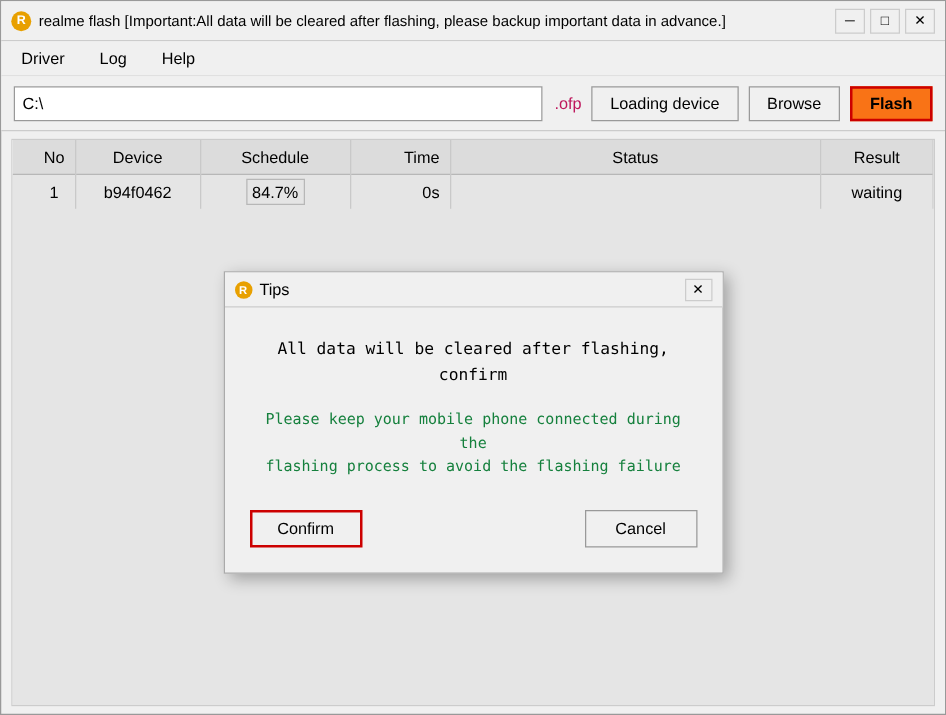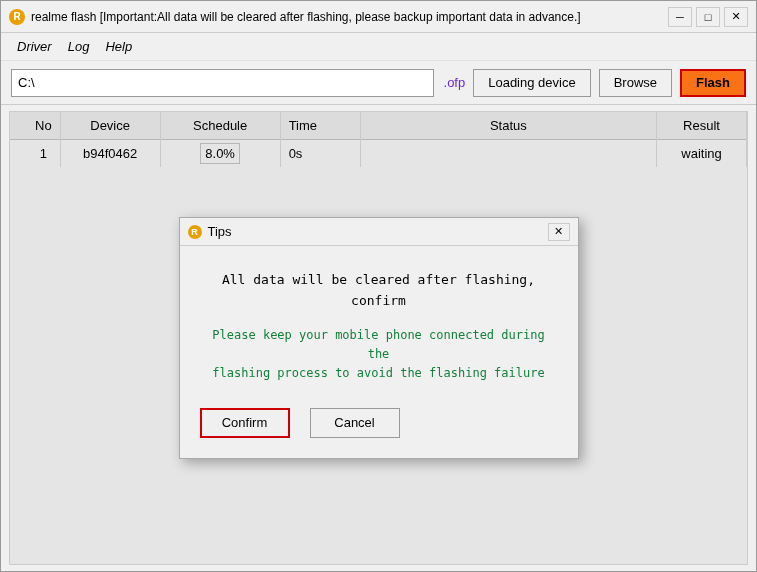--- a/index.html
+++ b/index.html
@@ -58,23 +58,23 @@
       display: flex; align-items: center; justify-content: center;
     }
 
     
     .menu-bar {
       height: 28px;
       background: #f0f0f0;
       display: flex;
       align-items: center;
       padding: 0 8px;
+      gap: 12px;
       border-bottom: 1px solid #e0e0e0;
       flex-shrink: 0;
-      font-style: italic;
     }
     .menu-item {
       padding: 2px 8px;
       cursor: pointer;
       font-size: 13px;
     }
 
     
     .toolbar {
       height: 44px;
@@ -89,21 +89,21 @@
     .path-input {
       flex: 1;
       height: 28px;
       border: 1px solid #999;
       padding: 0 6px;
       font-size: 13px;
       background: white;
     }
     .ofp-label {
       font-size: 13px;
-      color: #6d28d9;
+      color: #be185d;
       margin-left: 2px;
     }
     .toolbar-btn {
       height: 28px;
       padding: 0 14px;
       background: #f0f0f0;
       border: 1px solid #999;
       cursor: pointer;
       font-size: 13px;
       white-space: nowrap;
@@ -149,21 +149,21 @@
     }
     .schedule-cell {
       background: white;
       border: 1px solid #ccc;
       text-align: center;
       padding: 2px 4px;
     }
     .col-no { width: 50px; text-align: center; padding-left: 25px; }
     .col-device { width: 100px; text-align: center; }
     .col-schedule { width: 120px; text-align: center; }
-    .col-time { width: 80px; text-align: left; }
+    .col-time { width: 80px; text-align: right; }
     .col-status { text-align: center; }
     .col-result { width: 90px; text-align: center; }
 
     
     .modal-overlay {
       position: absolute;
       top: 0; left: 0; right: 0; bottom: 0;
       background: rgba(0,0,0,0.1);
       display: flex;
       align-items: center;
@@ -221,21 +221,21 @@
     }
     .dialog-warning {
       font-size: 12px;
       color: #15803d;
       margin-bottom: 24px;
       line-height: 1.6;
       font-family: monospace;
     }
     .dialog-buttons {
       display: flex;
-      justify-content: flex-start;
+      justify-content: space-between;
       gap: 20px;
     }
     .dialog-confirm-btn {
       width: 90px; height: 30px;
       background: #f0f0f0;
       border: 2px solid #cc0000;
       cursor: pointer;
       font-size: 13px;
     }
     .dialog-cancel-btn {
@@ -287,21 +287,21 @@
           <th class="col-time">Time</th>
           <th class="col-status">Status</th>
           <th class="col-result">Result</th>
         </tr>
       </thead>
       <tbody>
         <tr class="table-row">
           <td class="col-no">1</td>
           <td class="col-device">b94f0462</td>
           <td class="col-schedule">
-            <span class="schedule-cell">8.0%</span>
+            <span class="schedule-cell">84.7%</span>
           </td>
           <td class="col-time">0s</td>
           <td class="col-status"></td>
           <td class="col-result">waiting</td>
         </tr>
       </tbody>
     </table>
 
     <div class="modal-overlay">
       <div class="dialog">

